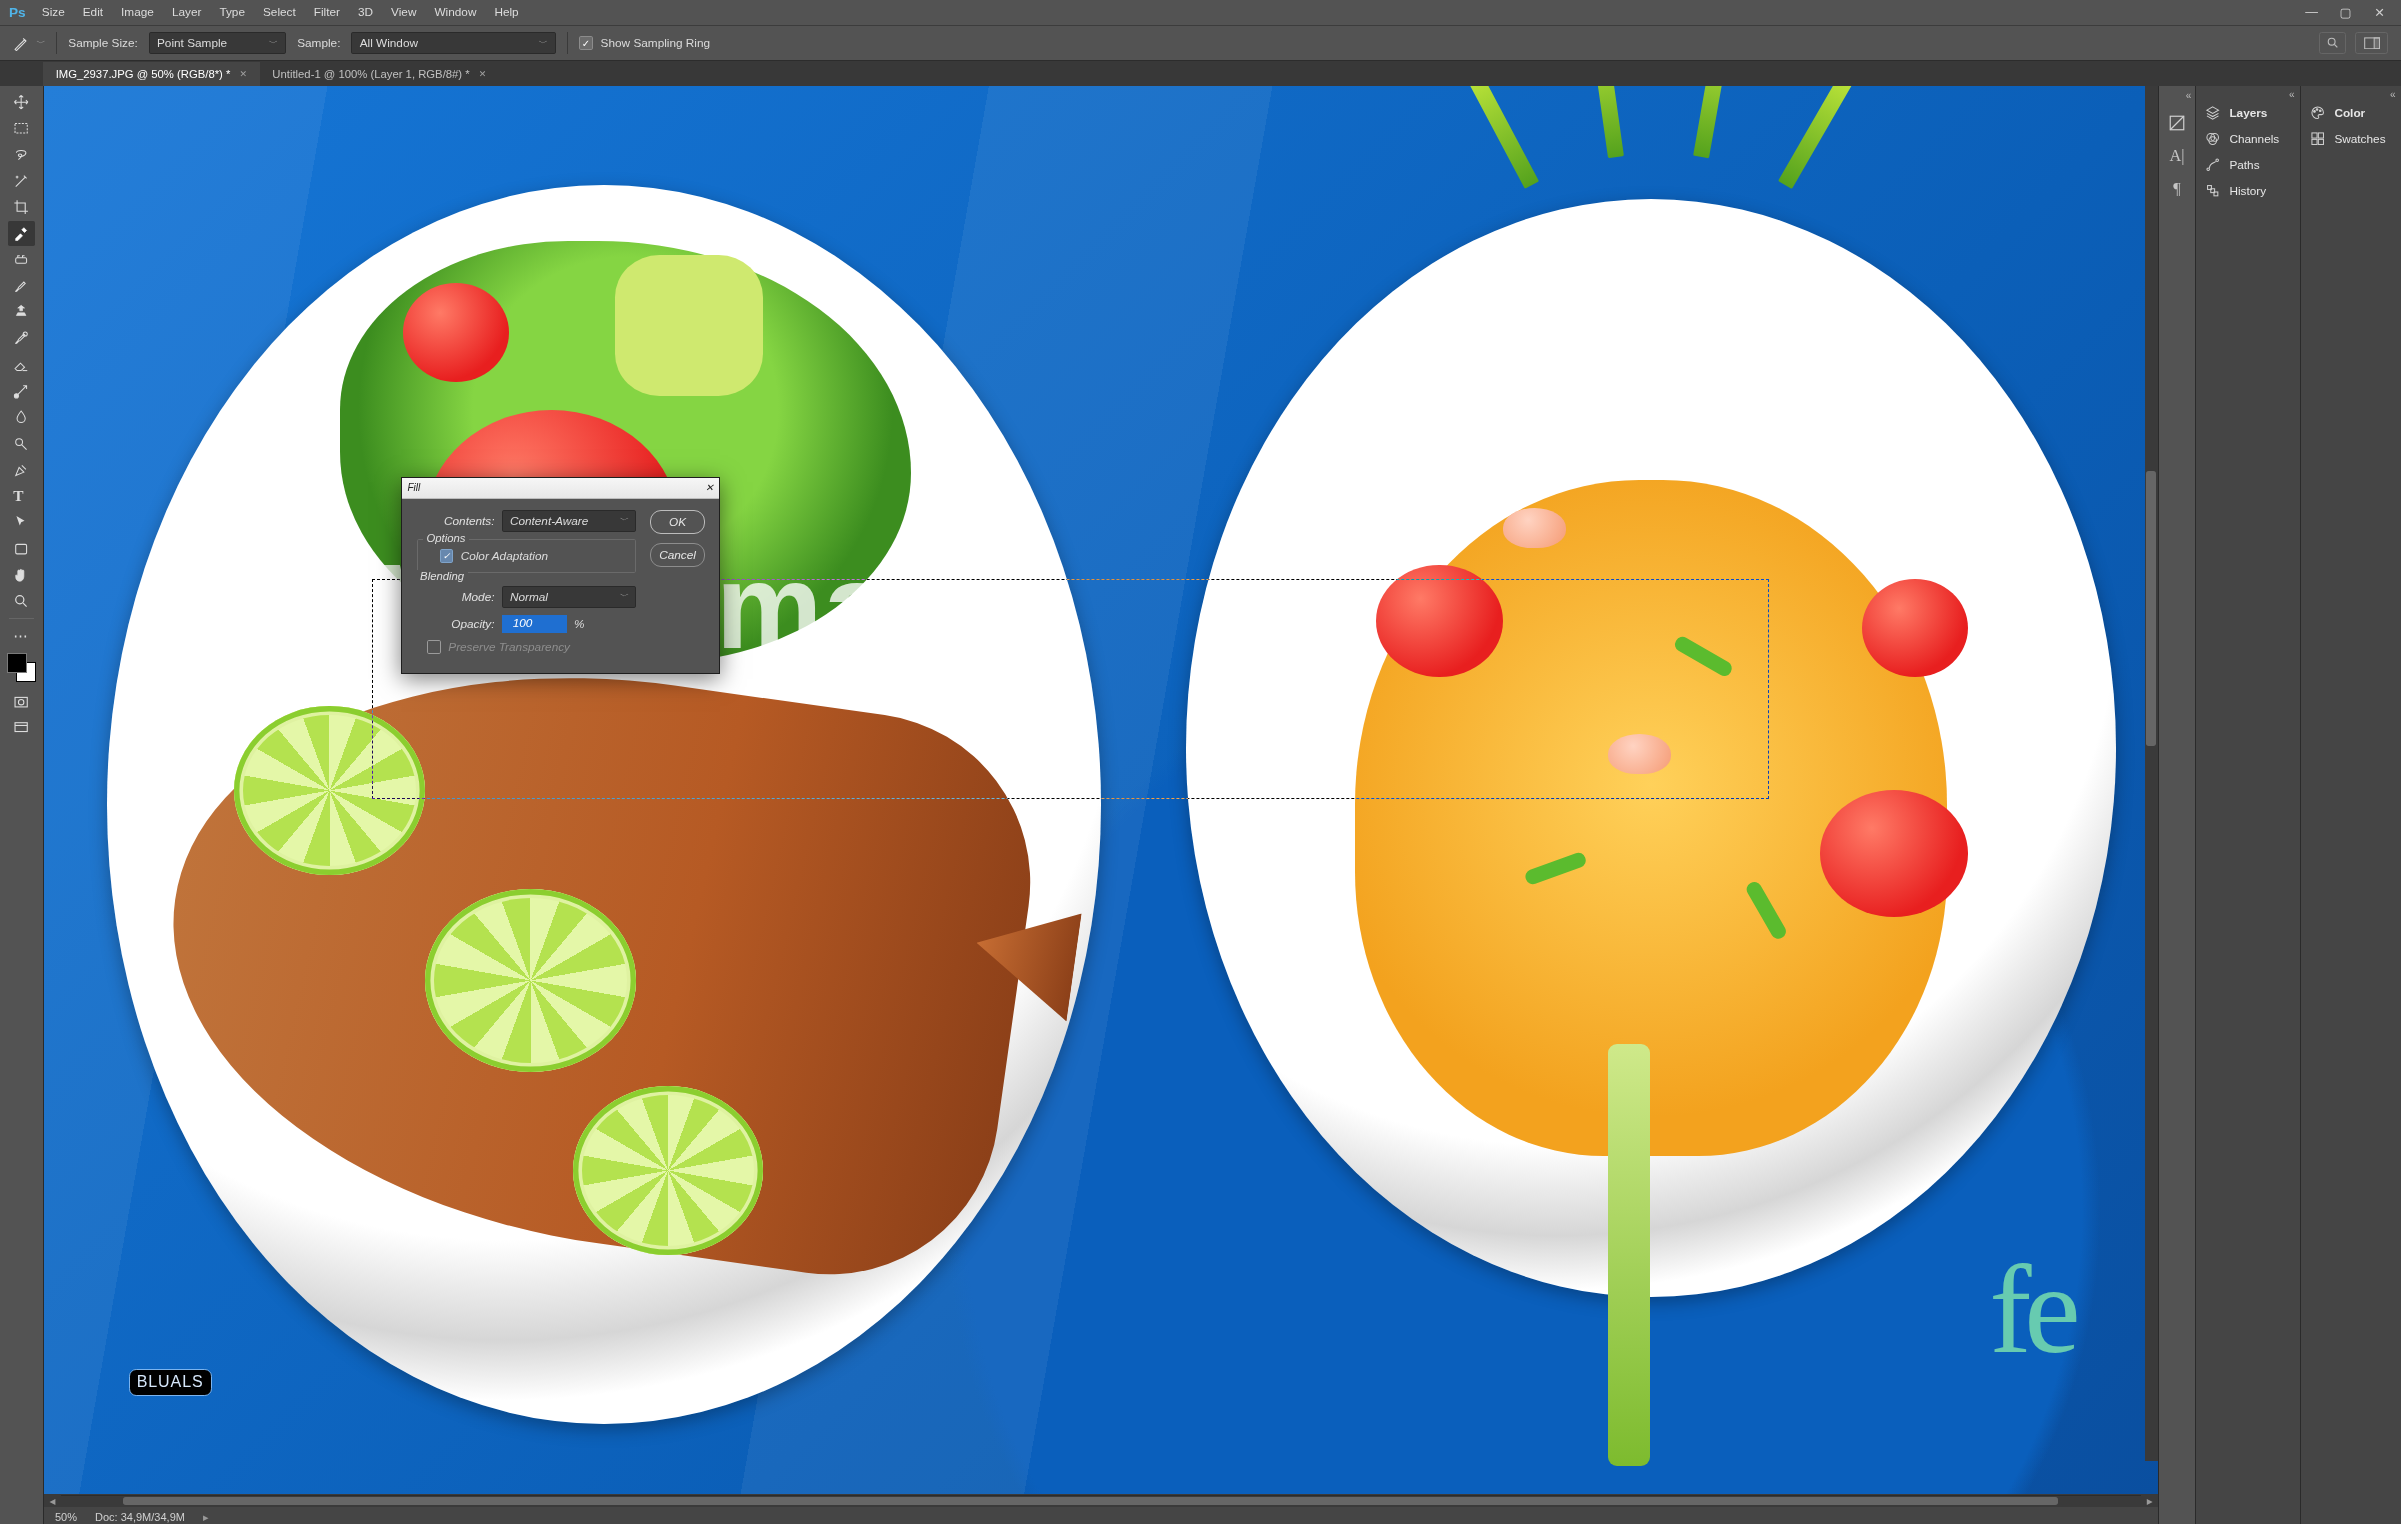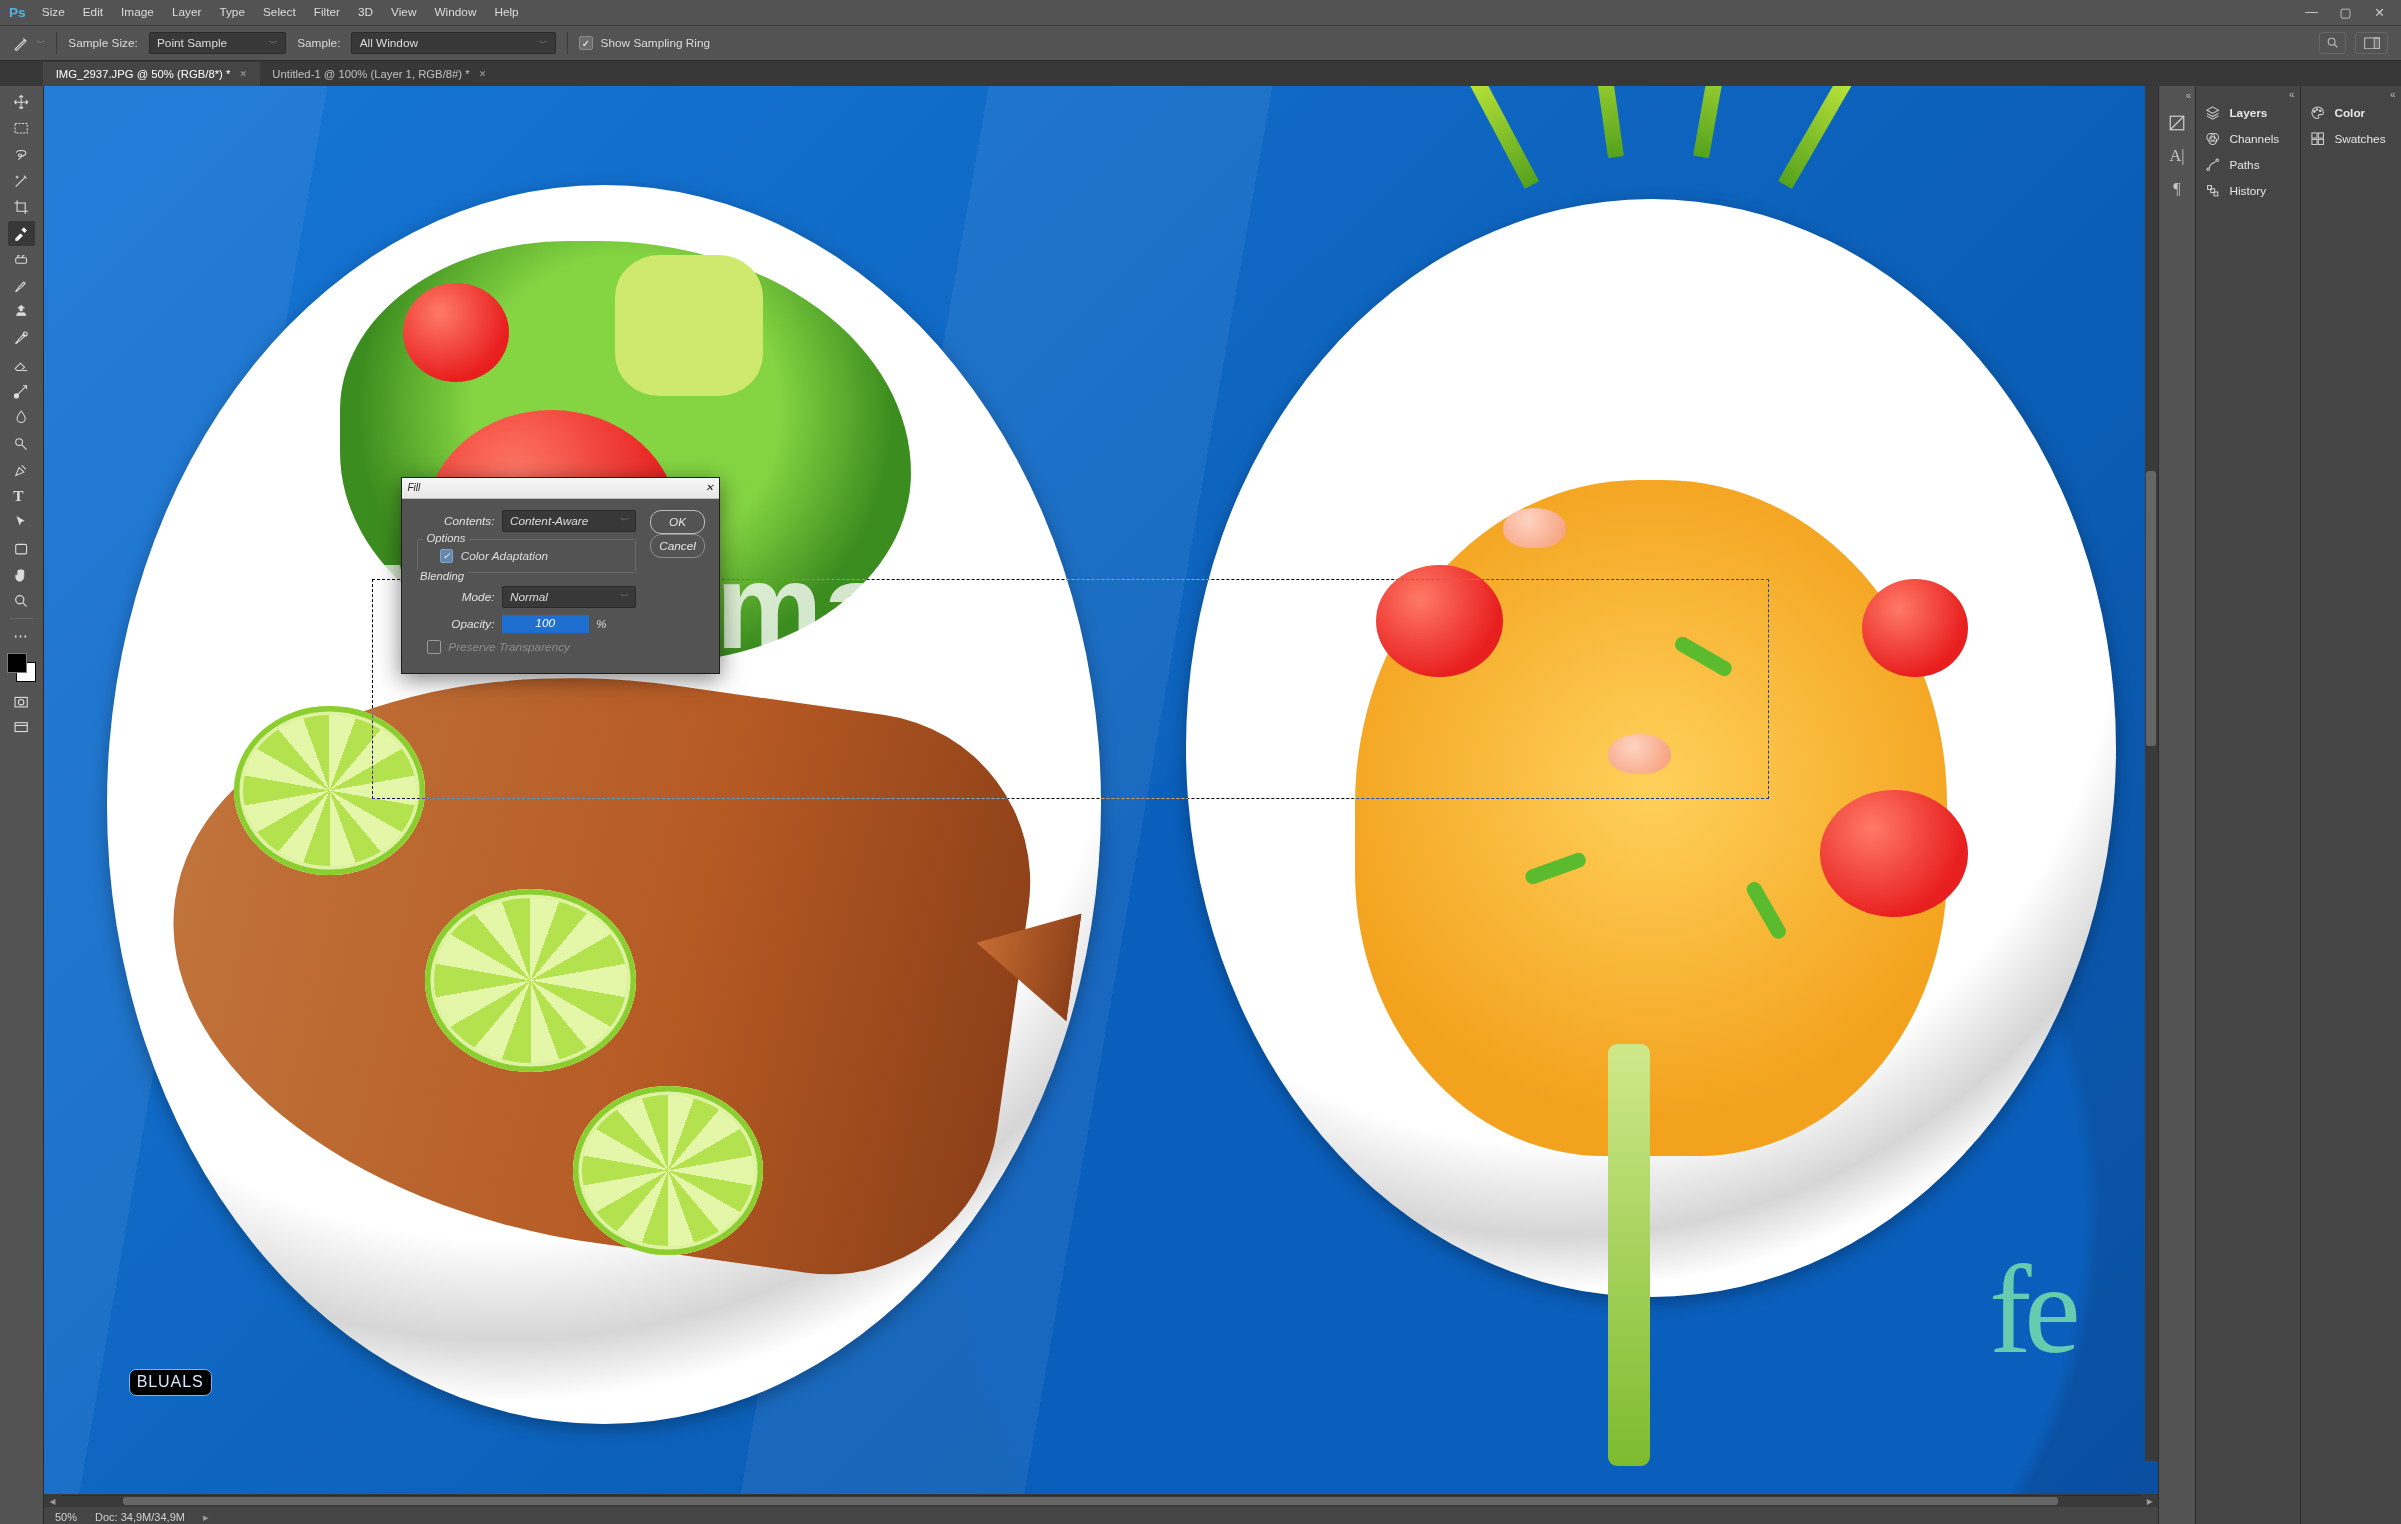--- a/index.html
+++ b/index.html
@@ -82,28 +82,28 @@
   .pine-stalk{position:absolute;width:42px;background:linear-gradient(#cfe98a,#7dbb2e);border-radius:9px;}
   .onion{position:absolute;width:63px;height:14.5px;background:#5bbb2e;border-radius:7.2px;}
   .shrimp{position:absolute;width:63px;height:40px;background:radial-gradient(circle at 40% 30%,#ffd3c2,#f59a73);border-radius:50% 50% 45% 45%;}
   .watermark{position:absolute;left:16%;top:32%;font-size:120px;font-weight:700;color:rgba(255,255,255,.78);font-family:Arial,Helvetica,sans-serif;letter-spacing:0.9px;}
   .marquee{position:absolute;border:0.9px dashed #fff;mix-blend-mode:difference;left:15.5%;top:35%;width:66%;height:15.5%;}
   
   .dialog{position:absolute;left:357px;top:391px;width:317px;background:var(--bg1);border:0.9px solid #1e1e1e;box-shadow:0 5.4px 22px rgba(0,0,0,.5);font-style:italic;}
   .dlg-title{height:16.3px;background:linear-gradient(#f6f6f6,#e7e7e7);color:#222;font-size:10px;padding:1.8px 5.4px;display:flex;align-items:center;justify-content:space-between;border-bottom:0.9px solid #bdbdbd;}
   .dlg-body{padding:11px 12.7px 11px 14.5px;display:flex;gap:12.7px;}
   .dlg-main{flex:1;}
-  .dlg-side{width:58px;display:flex;flex-direction:column;align-items:center;}
+  .dlg-side{width:58px;display:flex;flex-direction:column;gap:9px;align-items:center;}
   .dbtn{width:53px;height:22px;border:0.9px solid #8d8d8d;border-radius:11px;display:flex;align-items:center;justify-content:center;color:#e6e6e6;background:var(--bg1);}
   .dbtn.primary{border-color:#bcbcbc;}
   .frow{display:flex;align-items:center;gap:7.2px;margin-bottom:7.2px;}
   .flabel{width:78px;text-align:right;color:#e0e0e0;}
   .fset{border:0.9px solid #6a6a6a;border-radius:1.8px;padding:7.2px 9px 9px;margin-top:5.4px;position:relative;}
   .fset>.legend{position:absolute;top:-8.2px;left:5.4px;background:var(--bg1);padding:0 3.6px;color:#e0e0e0;font-size:11.3px;}
-  .inp{background:#fff;color:#000;border:0.9px solid #74a7e6;height:16.3px;width:43px;padding:0 21px;text-align:center;}
+  .inp{background:#fff;color:#000;border:0.9px solid #74a7e6;height:16.3px;width:43px;padding:0 10px;}
   .inp.sel{background:#1f6fd1;color:#fff;border-color:#1f6fd1;}
   .ck{width:11.8px;height:11.8px;border:0.9px solid #9b9b9b;border-radius:1.8px;display:inline-flex;align-items:center;justify-content:center;font-size:9px;}
   .ck.checked{background:#6788ae;border-color:#7fa3c9;color:#fff;}
   .disabled{color:#8e8e8e;}
 </style>
 </head>
 <body>
 
 <div class="menubar">
   <div class="ps-logo">Ps</div>

